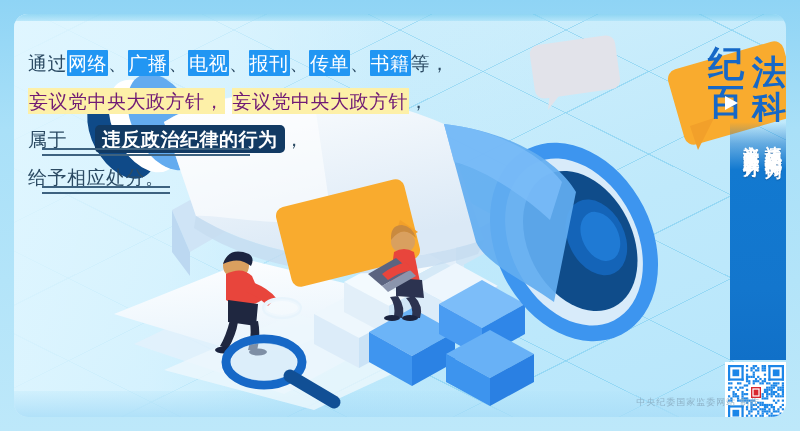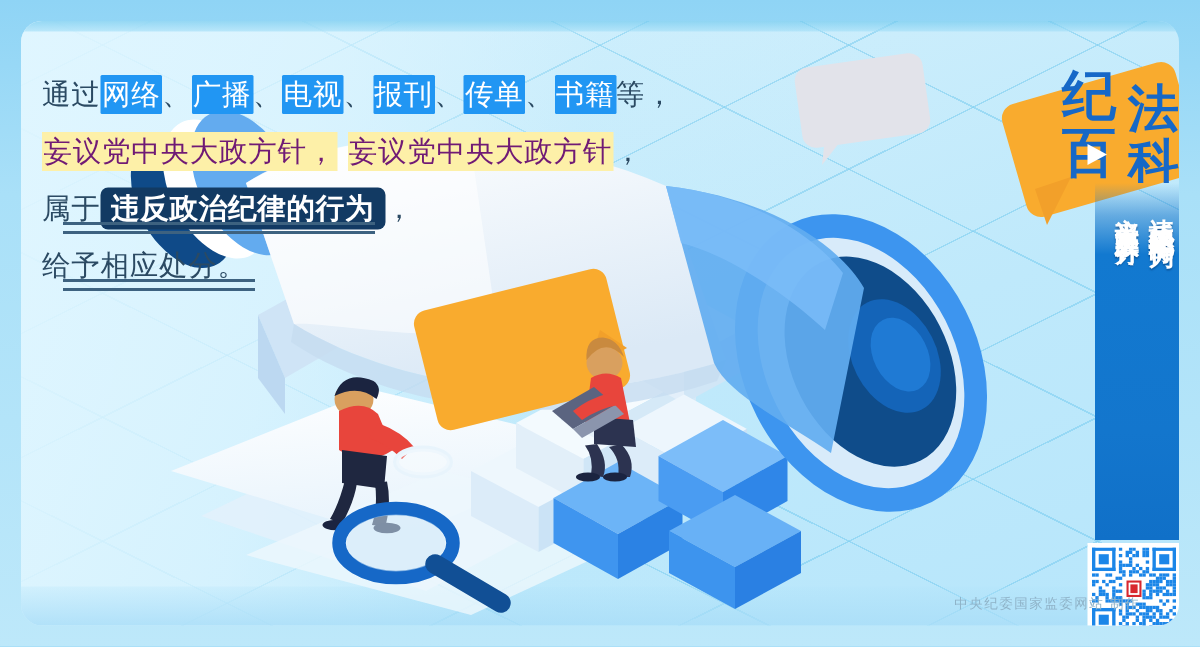--- a/index.html
+++ b/index.html
@@ -62,20 +62,21 @@
     background:#2196f3;color:#ffffff;padding:2px 1px;border-radius:1px;
     box-decoration-break:clone;-webkit-box-decoration-break:clone;
   }
   .hl-yellow{
     background:#fdf0a8;color:#701a75;padding:2px 1px;
     box-decoration-break:clone;-webkit-box-decoration-break:clone;
   }
   .badge-dark{
     background:#123a63;color:#ffffff;padding:3px 7px;border-radius:5px;
     font-weight:bold;
+    margin-left:28px;
   }
   .uline{
     position:absolute;left:14px;bottom:2px;width:208px;height:0;
     border-top:2px solid #3d6280;border-bottom:2px solid #3d6280;height:4px;
   }
   .uline.w2{width:128px;left:14px;}
 
   
   .logo{
     position:absolute;left:690px;top:26px;width:104px;height:82px;

